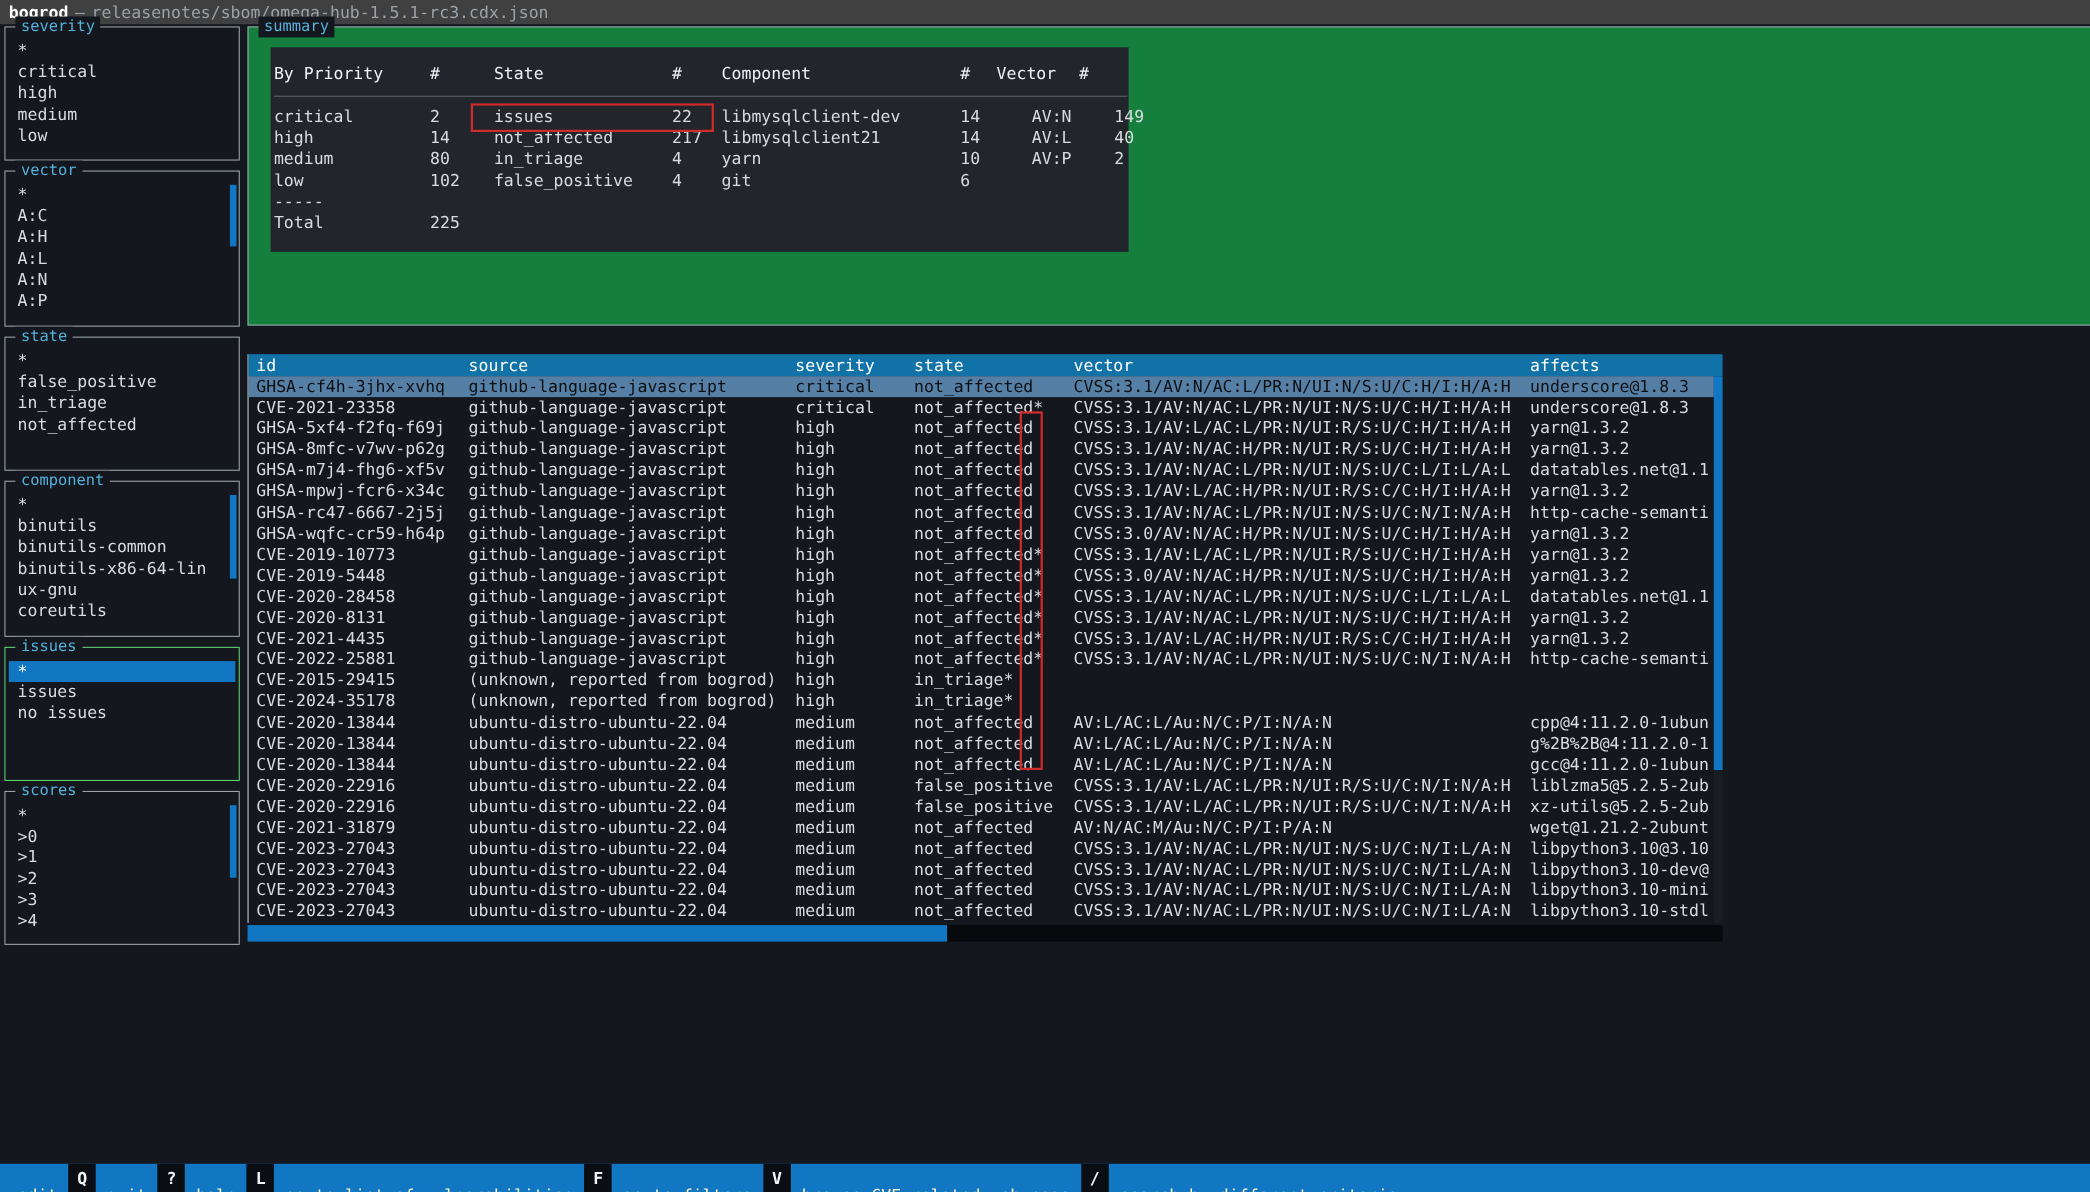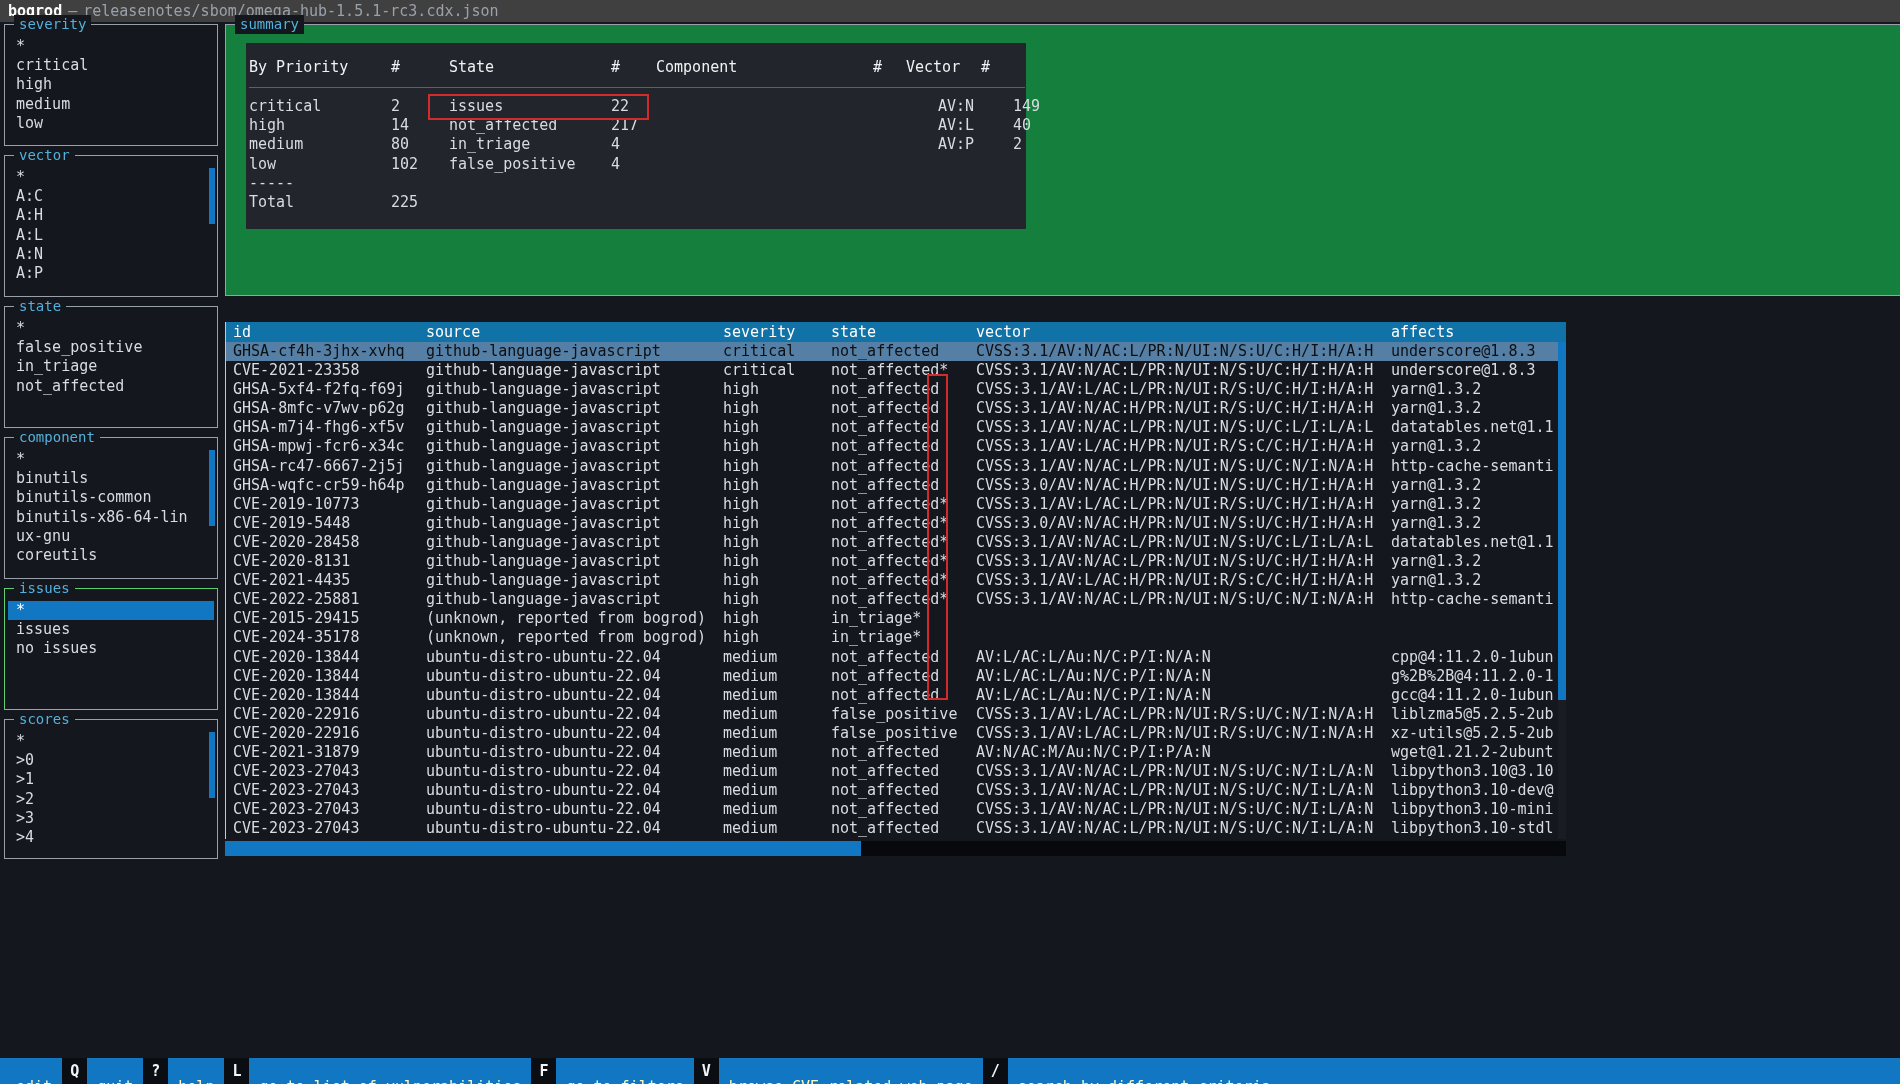--- a/index.html
+++ b/index.html
@@ -163,20 +163,26 @@
         <div class="srow"><span class="slabel">low</span><span class="snum">102</span></div>
         <div class="srow"><span class="slabel">-----</span><span class="snum"></span></div>
         <div class="srow"><span class="slabel">Total</span><span class="snum">225</span></div>
       </div>
     <div class="sgroup" id="g-state">
         <div class="srow"><span class="slabel">issues</span><span class="snum">22</span></div>
         <div class="srow"><span class="slabel">not_affected</span><span class="snum">217</span></div>
         <div class="srow"><span class="slabel">in_triage</span><span class="snum">4</span></div>
         <div class="srow"><span class="slabel">false_positive</span><span class="snum">4</span></div>
       </div>
+    <div class="sgroup" id="g-component">
+        <div class="srow"><span class="slabel">libmysqlclient-dev</span><span class="snum">14</span></div>
+        <div class="srow"><span class="slabel">libmysqlclient21</span><span class="snum">14</span></div>
+        <div class="srow"><span class="slabel">yarn</span><span class="snum">10</span></div>
+        <div class="srow"><span class="slabel">git</span><span class="snum">6</span></div>
+      </div>
     <div class="sgroup" id="g-vector">
         <div class="srow"><span class="slabel">AV:N</span><span class="snum">149</span></div>
         <div class="srow"><span class="slabel">AV:L</span><span class="snum">40</span></div>
         <div class="srow"><span class="slabel">AV:P</span><span class="snum">2</span></div>
       </div>
   </div>
 
   <div class="vtable">
     <div class="vhead">
       <span class="vc">id</span>

